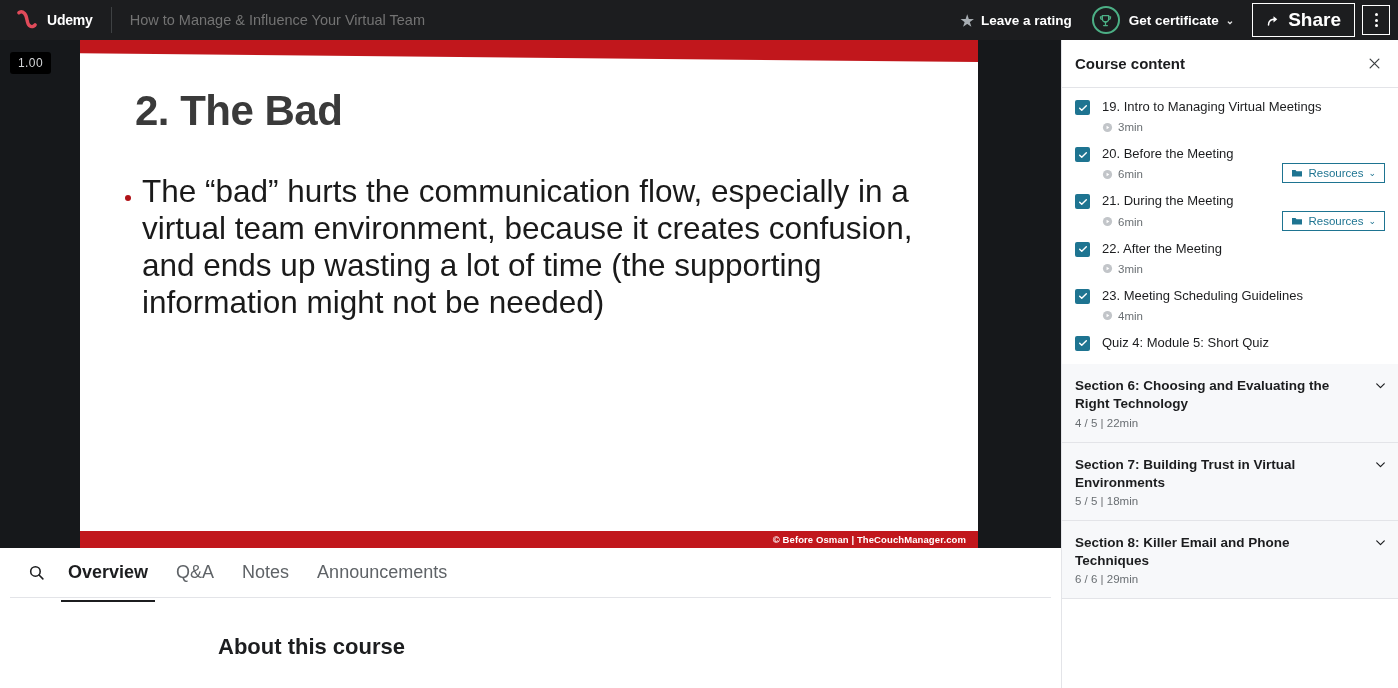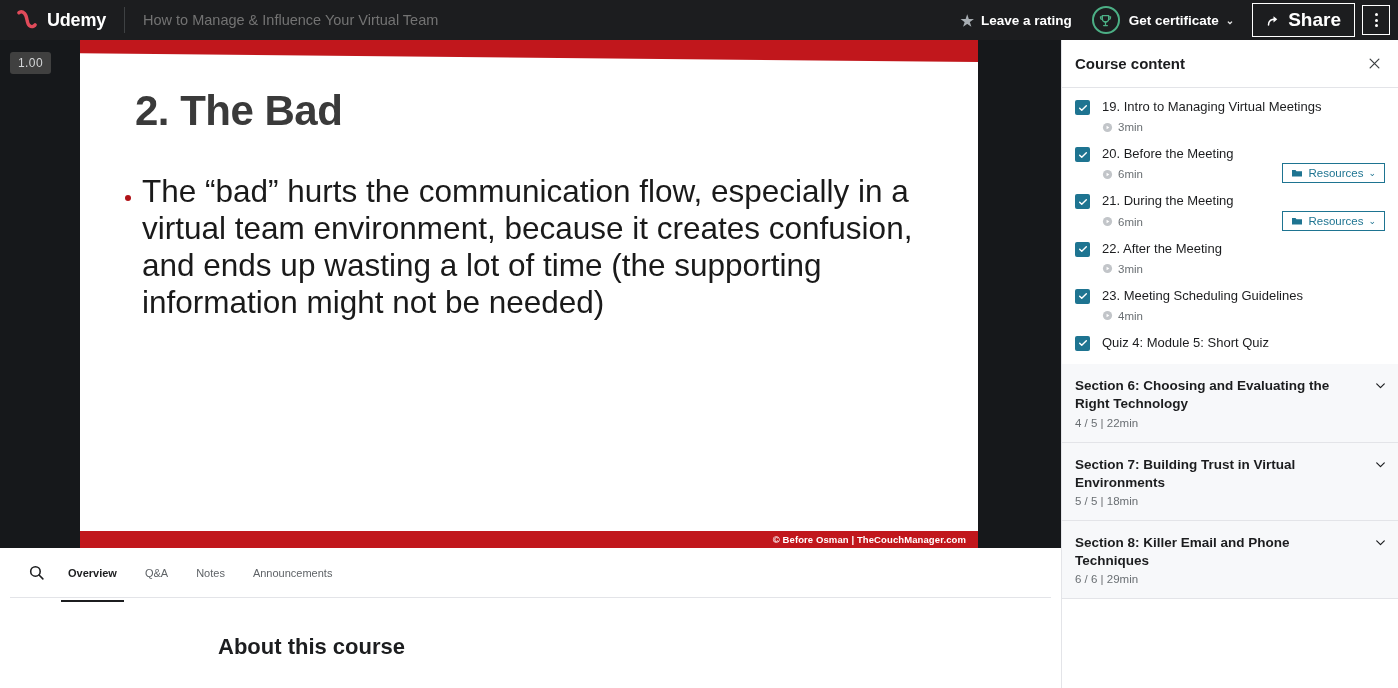--- a/index.html
+++ b/index.html
@@ -11,21 +11,21 @@
   .app { width:1398px; height:688px; display:flex; flex-direction:column; }
 
   
   .topbar {
     height:40px; background:#1c1d1f; color:#fff;
     display:flex; align-items:center; flex:0 0 40px;
     padding:0 8px 0 14px;
   }
   .udemy-logo { display:flex; align-items:center; gap:7px; cursor:pointer; }
   .u-mark { width:26px; height:26px; }
-  .u-word { font-size:18px; font-weight:700; letter-spacing:-.2px; }
+  .u-word { font-size:14px; font-weight:700; letter-spacing:-.2px; }
   .tb-divider { width:1px; height:26px; background:#3e4143; margin:0 18px; }
   .course-title { font-size:14.5px; font-weight:400; color:#737373; white-space:nowrap; }
   .tb-right { margin-left:auto; display:flex; align-items:center; gap:0; }
   .tb-btn {
     display:flex; align-items:center; gap:7px; color:#fff;
     font-size:13.5px; font-weight:700; padding:6px 10px; cursor:pointer;
     white-space:nowrap; background:none; border:none;
     font-family:"Liberation Sans", sans-serif;
   }
   .star-icon { font-size:15px; color:#a8aeb3; line-height:1; }
@@ -54,21 +54,21 @@
   .body-split { display:flex; flex:1 1 auto; min-height:0; }
   .left-col { width:1061px; display:flex; flex-direction:column; flex:0 0 1061px; }
 
   
   .video-area {
     height:508px; flex:0 0 508px; background:#16181b;
     position:relative; display:flex; justify-content:flex-start;
   }
   .speed-badge {
     position:absolute; left:10px; top:12px; z-index:5;
-    background:#404040; color:#d4d6d8; font-size:12px;
+    background:#000000; color:#d4d6d8; font-size:12px;
     padding:4px 8px; border-radius:3px; letter-spacing:.4px;
   }
   .slide {
     width:898px; margin-left:80px; background:#fff;
     position:relative; overflow:hidden;
     display:flex; flex-direction:column;gap:12px;
   }
   .slide-topbar {
     position:absolute; top:0; left:0; width:100%; height:22px;
     background:#c1171c;
@@ -106,21 +106,21 @@
     border-bottom:1px solid #e3e4e8; padding:0 0 0 8px;
     height:50px; flex:0 0 50px; margin:0 10px;
   }
   .search-tab-icon {
     width:36px; height:50px; display:flex; align-items:center;
     justify-content:center; cursor:pointer;
   }
   .search-tab-icon svg { width:17px; height:17px; stroke:#1c1d1f; }
   .tab {
     height:58px; display:flex; align-items:center; padding:0 14px;
-    font-size:11px; color:#5f6367; cursor:pointer; position:relative;
+    font-size:18px; color:#5f6367; cursor:pointer; position:relative;
     font-weight:400;
   }
   .tab.active { color:#1c1d1f; font-weight:700; }
   .tab.active::after {
     content:""; position:absolute; left:7px; right:7px; bottom:0;
     height:2px; background:#1c1d1f;
   }
   .content-pane { padding:36px 0 0 218px; flex:1 1 auto; }
   .about-heading { font-size:22px; font-weight:700; color:#1c1d1f; }
 

